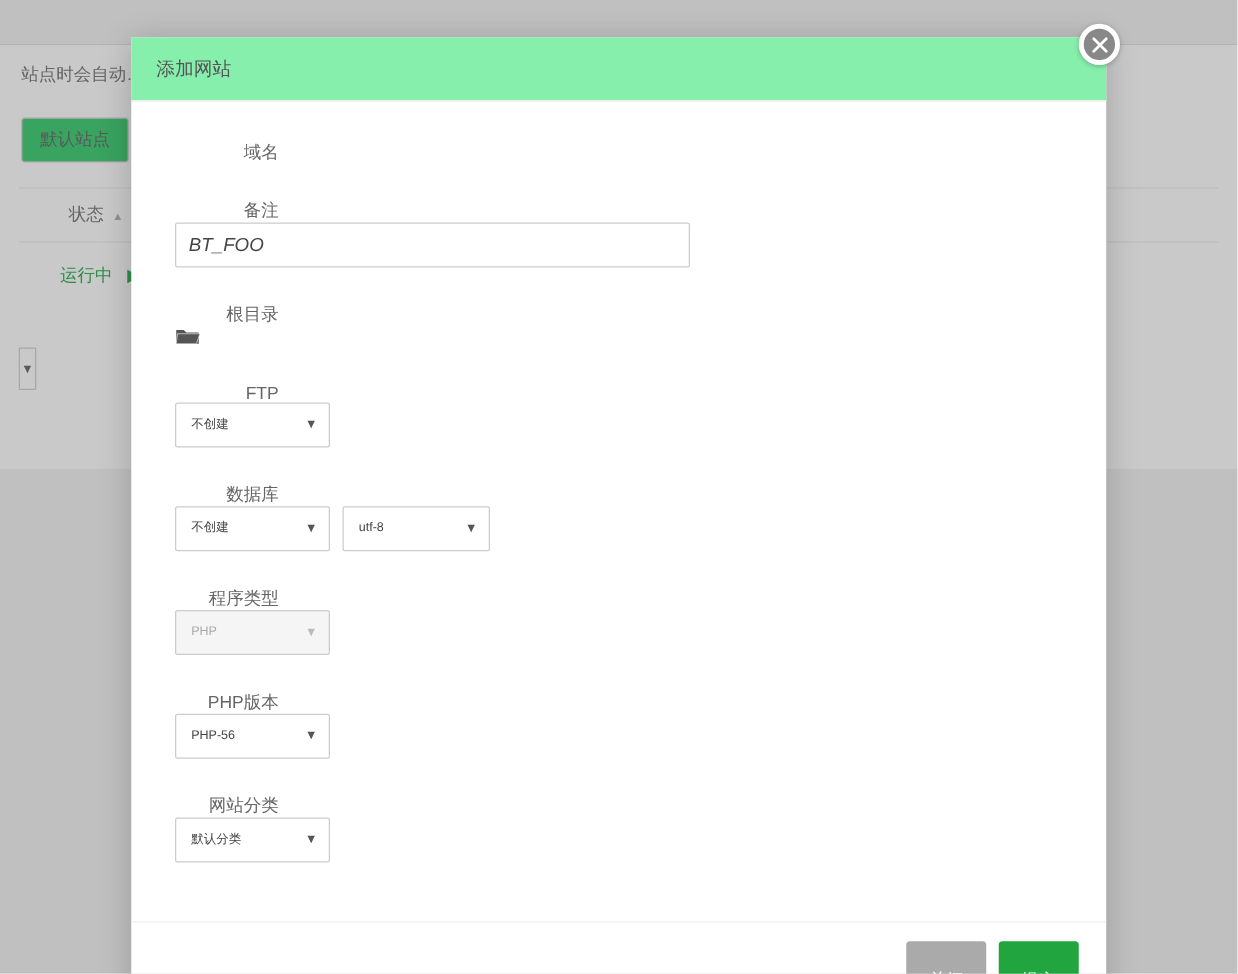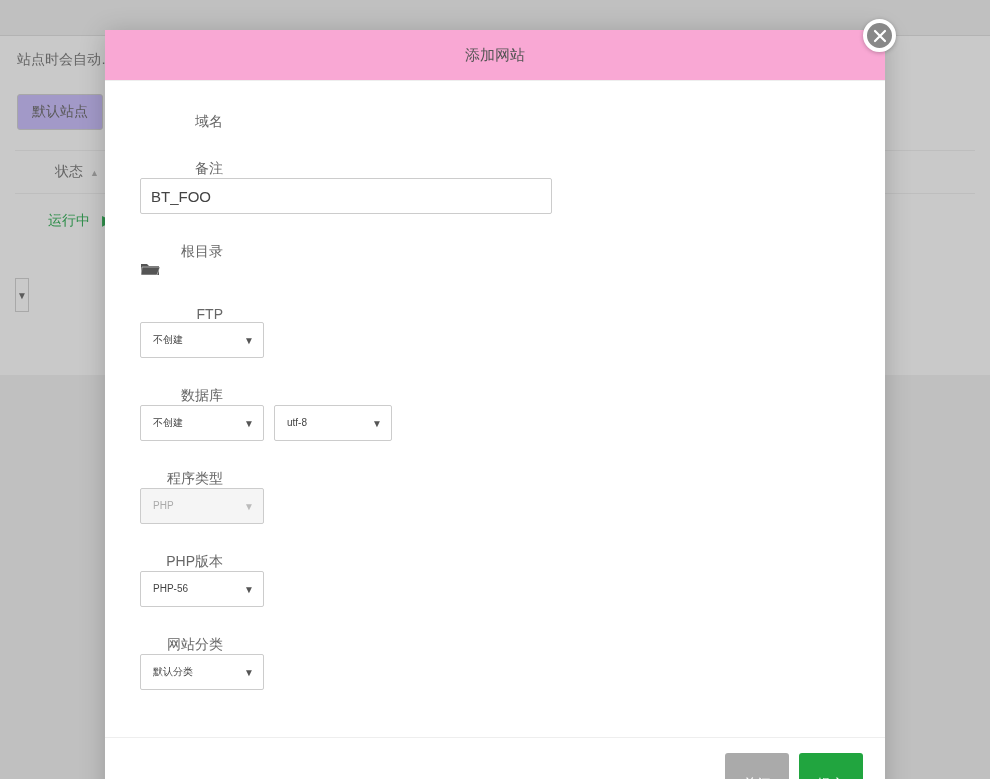--- a/index.html
+++ b/index.html
@@ -38,21 +38,21 @@
       color: #666;
       margin-bottom: 25px;
       margin-left: 2px;
     }
     .bg-buttons {
       margin-left: 2px;
       margin-bottom: 20px;
     }
     .bg-btn {
       display: inline-block;
-      background: #c4b5fd;
+      background: #22c55e;
       border: 1px solid #ccc;
       border-radius: 3px;
       padding: 8px 14px;
       font-size: 14px;
       color: #555;
     }
     .bg-table-header {
       border-top: 1px solid #eee;
       border-bottom: 1px solid #eee;
       padding: 12px 0;
@@ -108,23 +108,22 @@
       top: 30px;
       left: 105px;
       width: 780px;
       background: #fff;
       box-shadow: 0 3px 25px rgba(0,0,0,0.2);
     }
     .modal-header {
       padding: 16px 20px 15px 20px;
       font-size: 15px;
       color: #555;
-      background: #f9a8d4;
+      background: #86efac;
       border-bottom: 1px solid #eee;
-      text-align: center;
     }
     .modal-close {
       position: absolute;
       top: -11px;
       right: -11px;
       width: 33px;
       height: 33px;
       border-radius: 50%;
       background: #888;
       border: 4px solid #fff;
@@ -173,20 +172,21 @@
     }
     .input-md {
       width: 412px;
       height: 36px;
       border: 1px solid #ccc;
       border-radius: 2px;
       padding: 0 10px;
       font-size: 15px;
       color: #444;
       font-family: inherit;
+      font-style: italic;
     }
     .input-md.root-input {
       margin-right: 12px;
     }
     .folder-icon {
       cursor: pointer;
       display: inline-flex;
     }
     .select {
       height: 36px;

